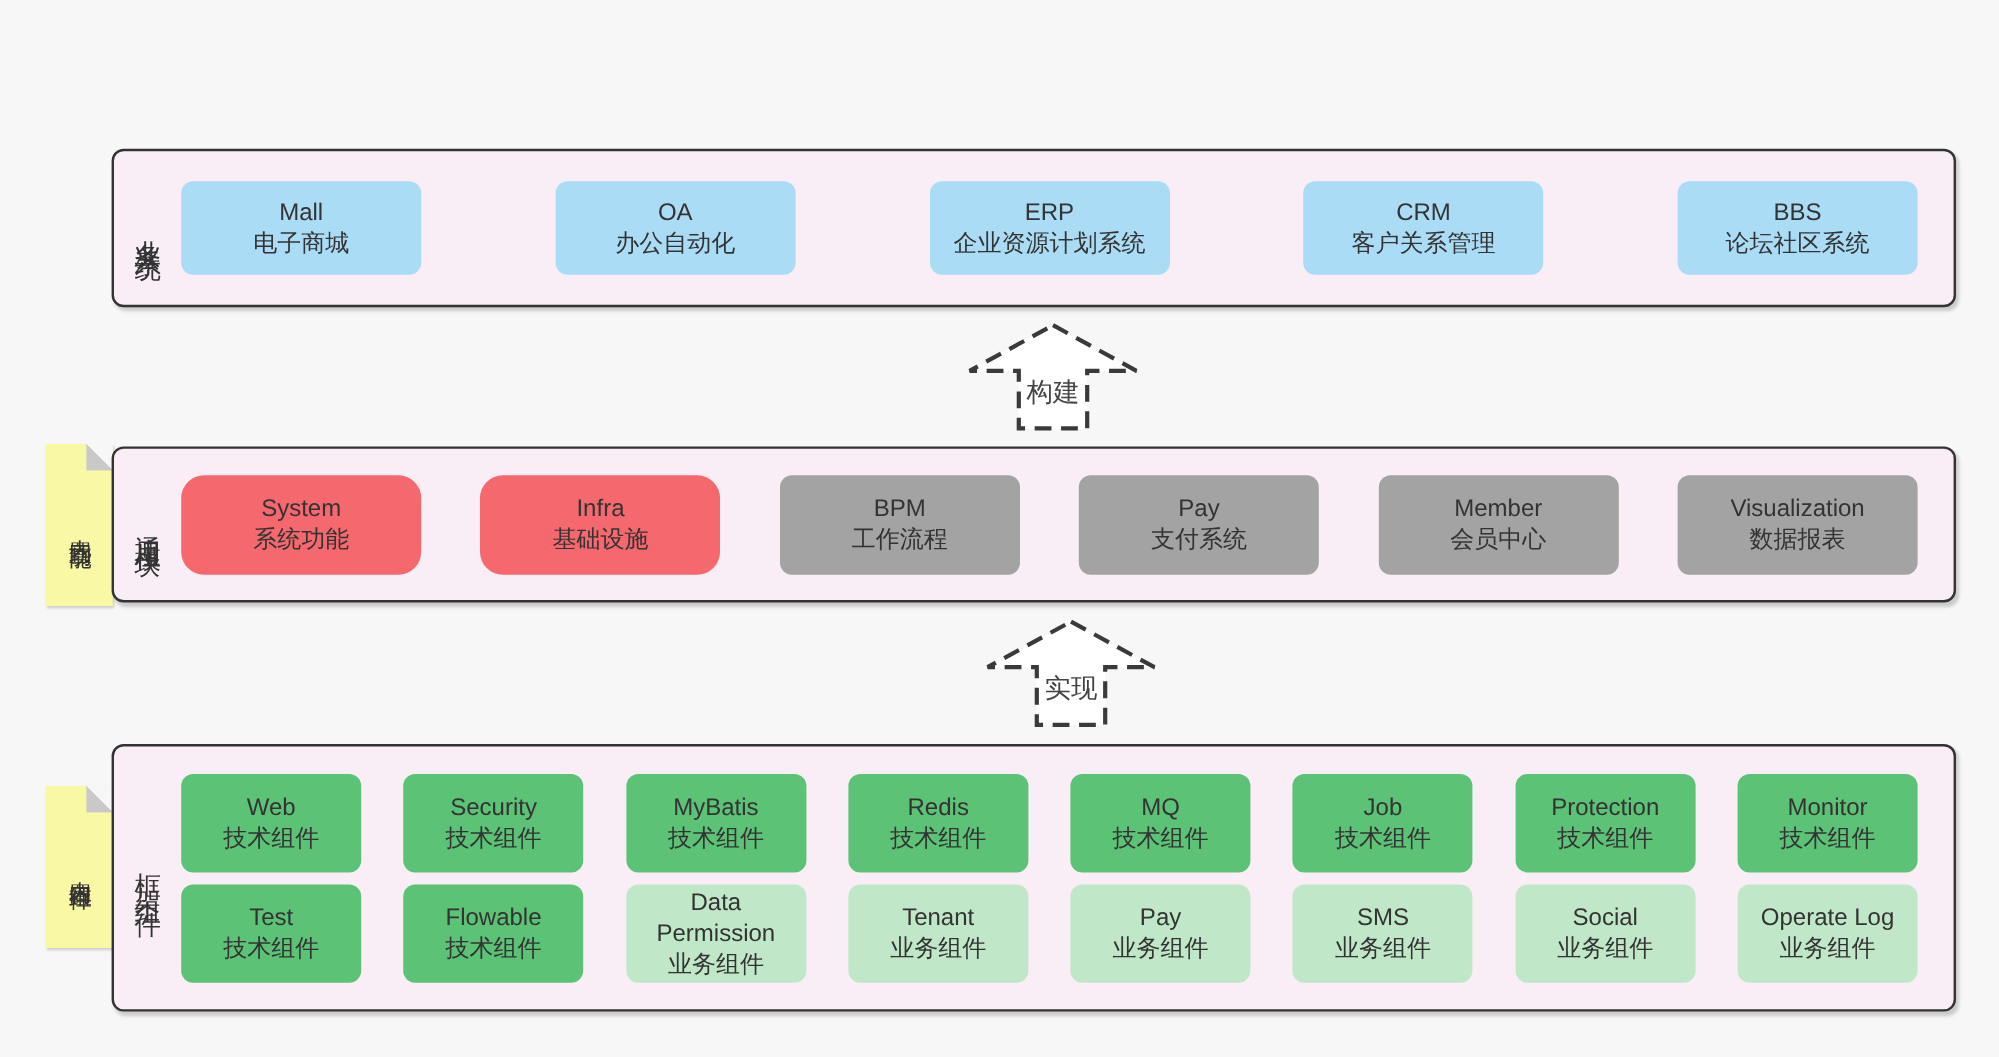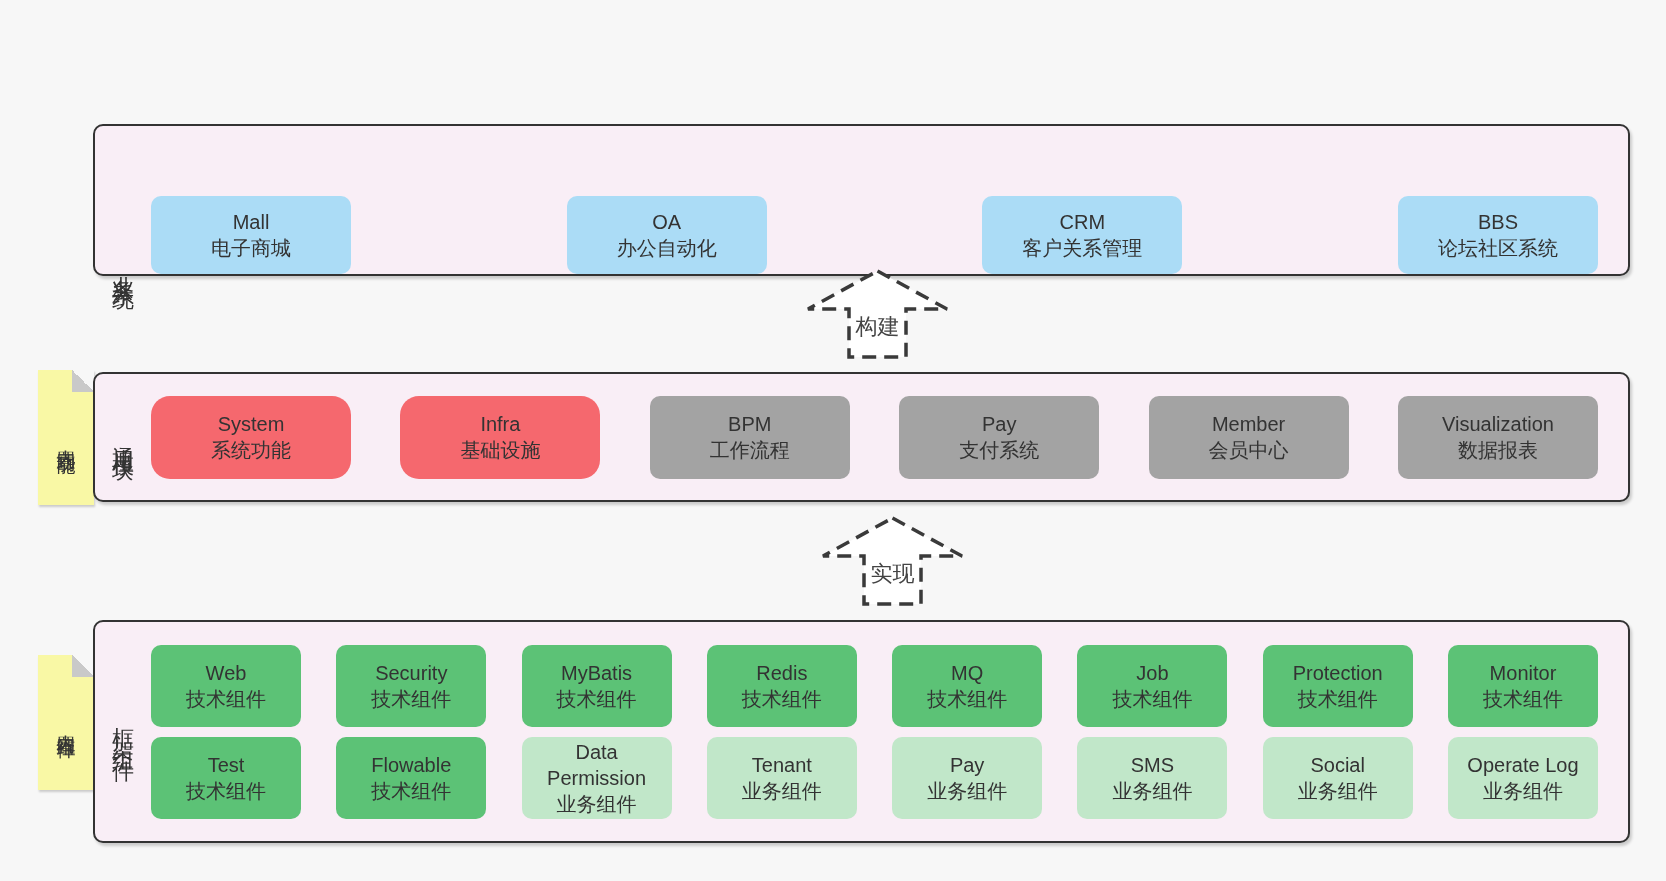--- a/index.html
+++ b/index.html
@@ -13,21 +13,21 @@
   #note-components{left:38px;top:655px;height:135px;}
   .note .fold{position:absolute;top:0;right:0;width:22px;height:22px;
         background:linear-gradient(225deg,#f7f7f7 50%,#c9c9c9 50%);}
   .note .v-text{writing-mode:vertical-lr;text-orientation:upright;font-size:19px;
         letter-spacing:2px;color:#333;}
 
   
   .layer{position:absolute;left:93px;width:1537px;box-sizing:border-box;background:#f9eef6;
          border:2px solid #333;border-radius:10px;box-shadow:2px 3px 3px rgba(0,0,0,0.18);
          display:flex;}
-  #business-layer{top:124px;height:152px;align-items:flex-end;}
+  #business-layer{top:124px;height:132px;}
   #modules-layer{top:372px;height:130px;}
   #components-layer{top:620px;height:223px;}
 
   .v-label-col{flex:0 0 56px;display:flex;align-items:center;justify-content:center;}
   .v-label{writing-mode:vertical-lr;text-orientation:upright;font-size:22px;
            letter-spacing:4px;color:#333;}
   #components-layer .v-label{letter-spacing:11px;}
 
   .items-row{flex:1;display:flex;align-items:center;justify-content:space-between;
              padding-right:30px;}
@@ -78,20 +78,24 @@
 
     <div class="box box-lg v-blue">
           <span class="box-title">Mall</span>
           <span class="box-subtitle">电子商城</span>
         </div>
         <div class="box box-lg v-blue">
           <span class="box-title">OA</span>
           <span class="box-subtitle">办公自动化</span>
         </div>
         <div class="box box-lg v-blue">
+          <span class="box-title">ERP</span>
+          <span class="box-subtitle">企业资源计划系统</span>
+        </div>
+        <div class="box box-lg v-blue">
           <span class="box-title">CRM</span>
           <span class="box-subtitle">客户关系管理</span>
         </div>
         <div class="box box-lg v-blue">
           <span class="box-title">BBS</span>
           <span class="box-subtitle">论坛社区系统</span>
         </div>
       </div>
   </div>
 

